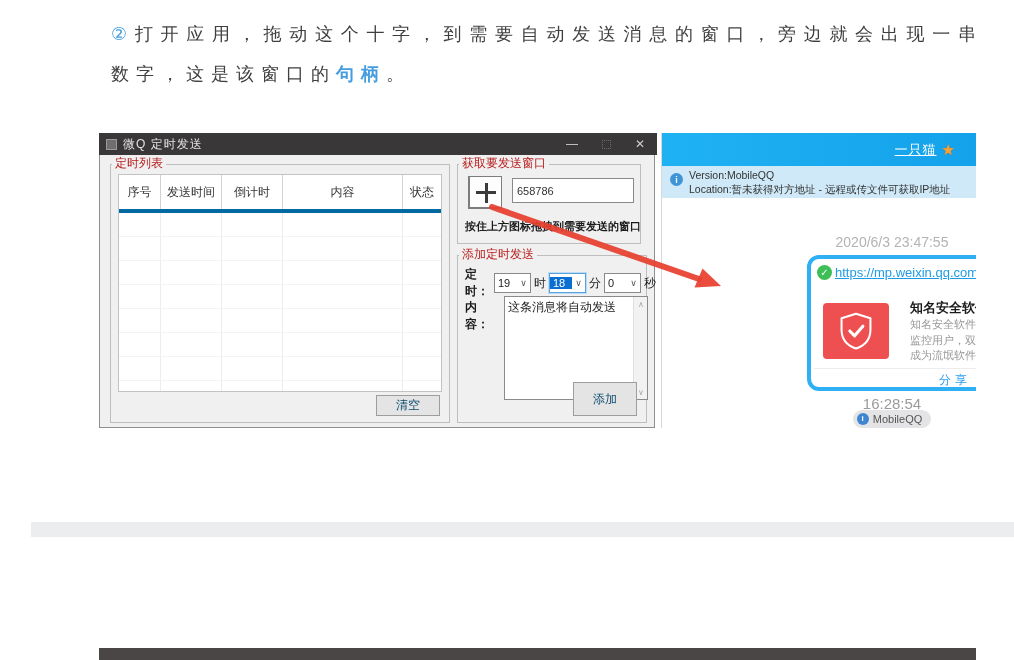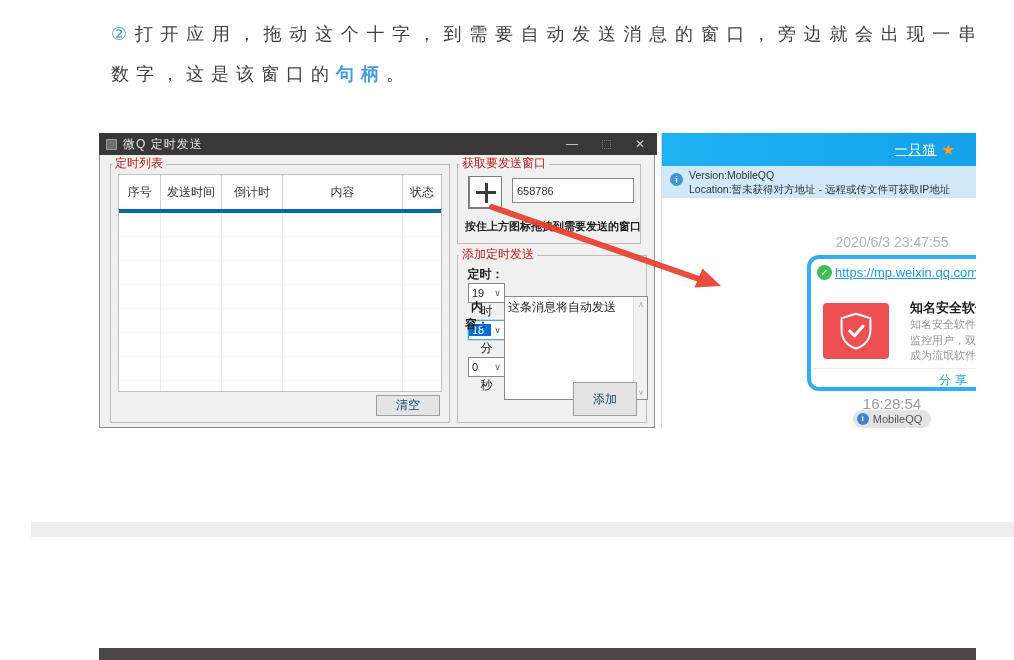--- a/index.html
+++ b/index.html
@@ -58,30 +58,30 @@
   .handle-input { position:absolute; left:54px; top:13px; width:122px; height:25px; background:#fff;
                   border:1px solid #8a8a8a; font-size:11px; color:#333; display:flex;
                   align-items:center; padding-left:4px; }
   .cap-hint { position:absolute; left:0; top:54px; width:190px; text-align:center; font-size:11px;
               font-weight:bold; color:#1c1c1c; }
 
   
   .lbl-sch { left:359px; top:91px; }
   .box-sch { left:357px; top:100px; width:190px; height:168px; }
   .time-row { position:absolute; left:7px; top:10px; display:flex; align-items:center;
-              font-size:12px; color:#1c1c1c;flex-direction:column; }
+              font-size:12px; color:#1c1c1c; }
   .time-lab { font-weight:bold; margin-right:2px; }
   .combo { display:flex; align-items:center; background:#fff; border:1px solid #8a8a8a;
            height:20px; margin:0 3px; }
   .combo-val { width:22px; padding-left:3px; font-size:11px; color:#222; }
   .combo-arr { width:13px; text-align:center; color:#555; font-size:9px; }
   .combo.focused { border-color:#5aa2dd; box-shadow:0 0 0 1px #bcdcf5; }
   .combo.focused .combo-val { background:#0a6fd0; color:#fff; }
   .content-row { position:absolute; left:7px; top:40px; font-size:12px; }
-  .content-lab { position:absolute; left:0; top:3px; font-weight:bold; color:#1c1c1c;text-align:center; }
+  .content-lab { position:absolute; left:0; top:3px; font-weight:bold; color:#1c1c1c; }
   .content-area { position:absolute; left:39px; top:0; width:144px; height:104px; background:#fff;
                   border:1px solid #8a8a8a; font-size:12px; color:#222; padding:2px 16px 2px 3px; }
   .ta-scroll { position:absolute; right:0; top:0; width:14px; height:102px; background:#f2f2f2;
                border-left:1px solid #e0e0e0; }
   .ta-up, .ta-dn { position:absolute; left:0; width:14px; height:14px; display:flex; align-items:center;
                    justify-content:center; color:#a9a9a9; font-size:8px; }
   .ta-up { top:0; } .ta-dn { bottom:0; }
   .btn-add { right:9px; bottom:6px; width:64px; height:34px; }
 
   

